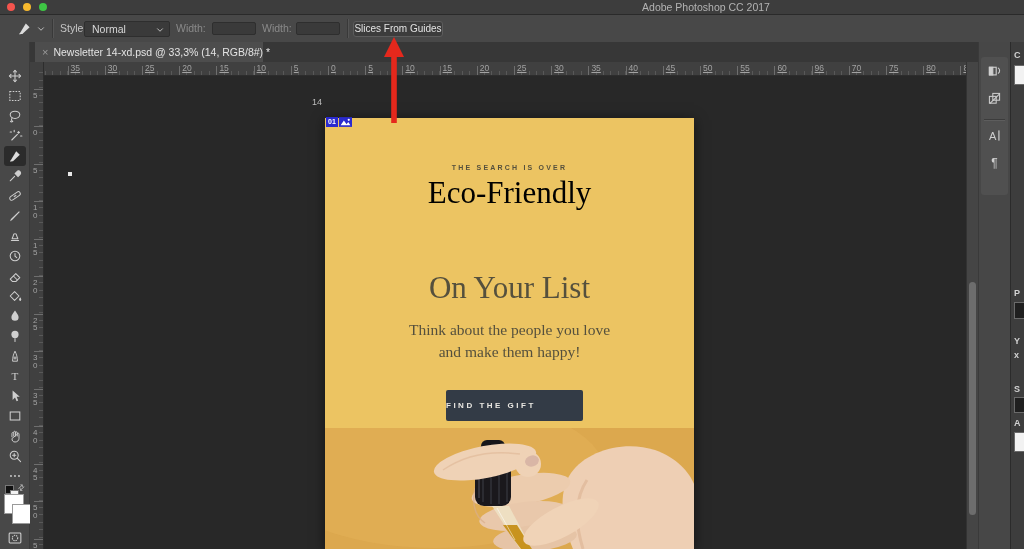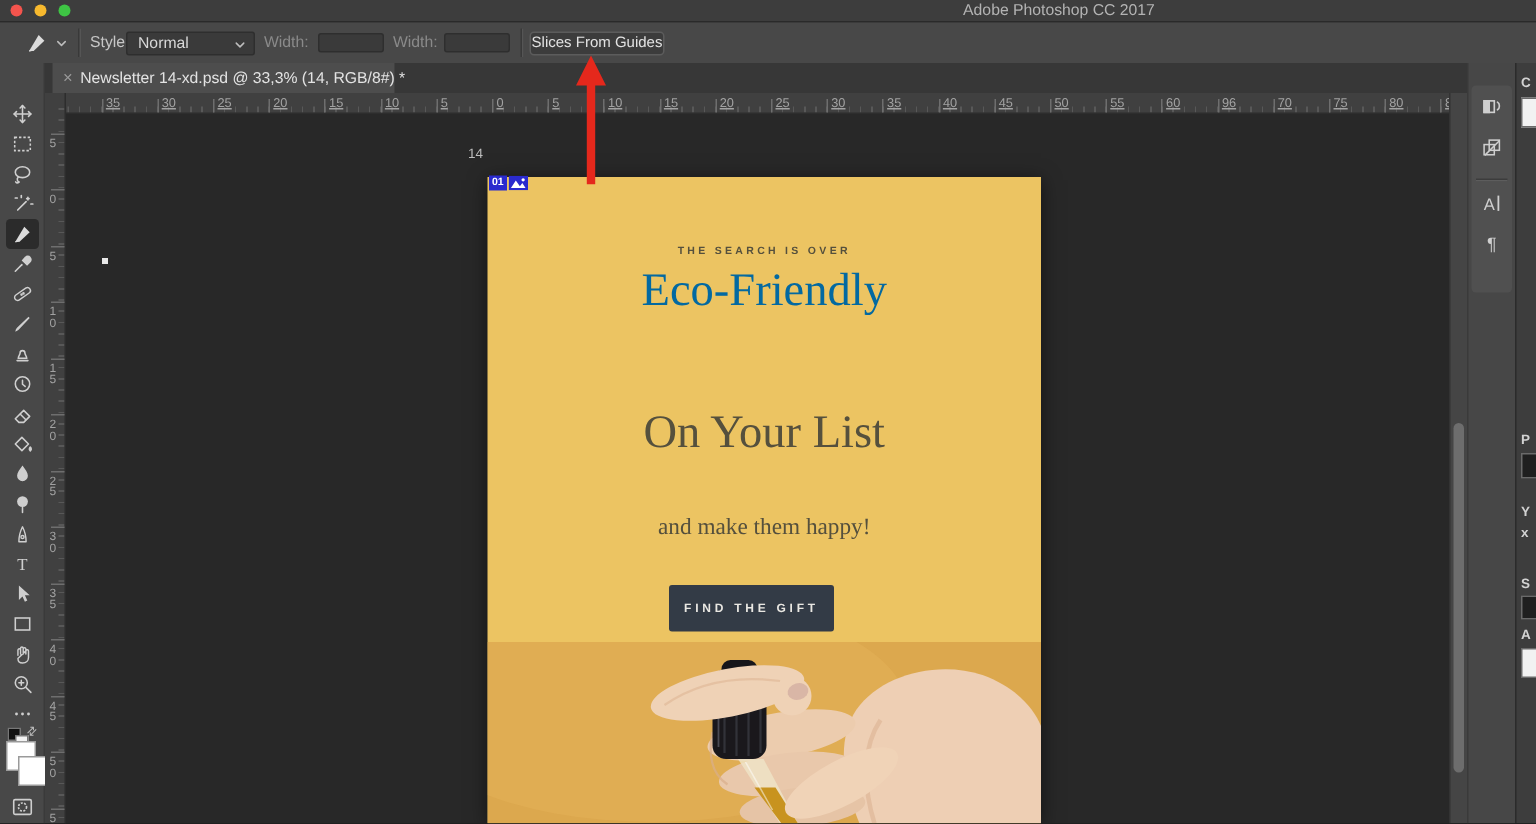--- a/index.html
+++ b/index.html
@@ -70,22 +70,22 @@
   #slice-badges{left:326px;top:117px;height:10px;display:flex;gap:1px;z-index:5;}
   .badge{background:#2a2ace;color:#fff;font-size:7px;font-weight:bold;line-height:10px;padding:0 2px;}
   #guide-dot{left:68px;top:172px;width:4px;height:4px;background:#e8e8e8;}
 
   .nl-kicker{position:absolute;left:0;width:100%;text-align:center;top:46px;
              font-size:7px;font-weight:bold;letter-spacing:2.2px;}
   .nl-title{position:absolute;left:0;width:100%;text-align:center;
             font-family:"Liberation Serif",serif;font-size:31px;font-weight:400;}
   .nl-sub{position:absolute;left:0;width:100%;text-align:center;
           font-family:"Liberation Serif",serif;font-size:15.5px;}
-  #nl-cta{position:absolute;left:121px;top:272px;width:110px;height:31px;border-radius:2px;
-          font-size:8px;font-weight:bold;letter-spacing:2.5px;text-align:center;line-height:31px;}
+  #nl-cta{position:absolute;left:121px;top:272px;width:137px;height:31px;border-radius:2px;
+          font-size:8px;font-weight:bold;letter-spacing:2.5px;line-height:31px;}
   #nl-photo{position:absolute;left:0;top:310px;width:369px;height:121px;}
 
   
   #vscroll{left:966px;top:62px;width:12px;height:487px;background:#454545;border-left:1px solid #333;box-sizing:border-box;}
   #vscroll-thumb{position:absolute;left:2px;top:220px;width:7px;height:233px;background:#6d6d6d;border-radius:4px;}
   #dock{left:978px;top:42px;width:32px;height:507px;background:#474747;border-left:1px solid #3a3a3a;box-sizing:border-box;}
   #dock-well{position:absolute;left:2px;top:15px;width:27px;height:138px;background:#505050;border-radius:3px;}
   .dock-icon{position:absolute;left:3px;width:21px;height:21px;display:flex;align-items:center;justify-content:center;}
   .dock-divider{position:absolute;left:3px;width:21px;height:1px;background:#3c3c3c;border-bottom:1px solid #5d5d5d;}
   #edge-panel{left:1010px;top:42px;width:14px;height:507px;background:#3d3d3d;border-left:1px solid #2b2b2b;box-sizing:border-box;}
@@ -464,22 +464,23 @@
     </div>
 
   <div id="canvas-area" class="abs">
     <div id="guide-dot" class="abs" style="left:24px;top:96px"></div>
   </div>
 
   <div id="slice-number" class="abs">14</div>
 
   <div id="doc" class="abs" style="background: rgb(236, 196, 98);">
     <div class="nl-kicker" style="color: rgb(85, 80, 61);">THE SEARCH IS OVER</div>
-    <div class="nl-title" style="top: 57px; color: #0369a1;">Eco-Friendly</div>
+    <div class="nl-title" style="top: 57px; color: #000000;">Eco-Friendly</div>
     <div class="nl-title" style="top: 152px; color: rgb(85, 80, 61);">On Your List</div>
+    <div class="nl-sub" style="top: 203px; color: rgb(85, 80, 61);">Think about the people you love</div>
     <div class="nl-sub" style="top: 225px; color: rgb(85, 80, 61);">and make them happy!</div>
     <div id="nl-cta" style="background: rgb(51, 59, 70); color: rgb(233, 231, 226);">FIND THE GIFT</div>
     <svg id="nl-photo" viewBox="0 0 369 121" preserveAspectRatio="none">
       <rect width="369" height="121" fill="#dca84e"></rect>
       <ellipse cx="110" cy="45" rx="170" ry="75" fill="#e3b158" opacity="0.55"></ellipse>
       <path d="M248,121 C236,92 233,64 246,45 C262,22 300,12 330,22 C352,30 364,44 369,56 L369,121 Z" fill="#eecfb4"></path>
       <path d="M258,121 C250,95 250,70 262,52" stroke="#dcb293" stroke-width="3" fill="none" opacity="0.6"></path>
       <ellipse cx="196" cy="62" rx="50" ry="15" fill="#ecccae" transform="rotate(-10 196 62)"></ellipse>
       <ellipse cx="200" cy="88" rx="46" ry="14" fill="#e9c8ab" transform="rotate(-7 200 88)"></ellipse>
       <ellipse cx="210" cy="110" rx="42" ry="13" fill="#e6c4a6" transform="rotate(-5 210 110)"></ellipse>

